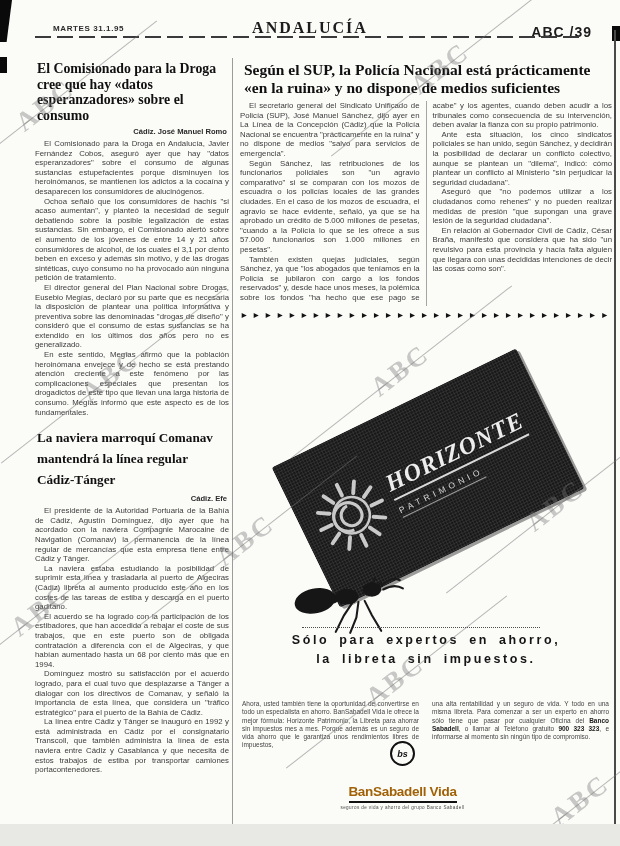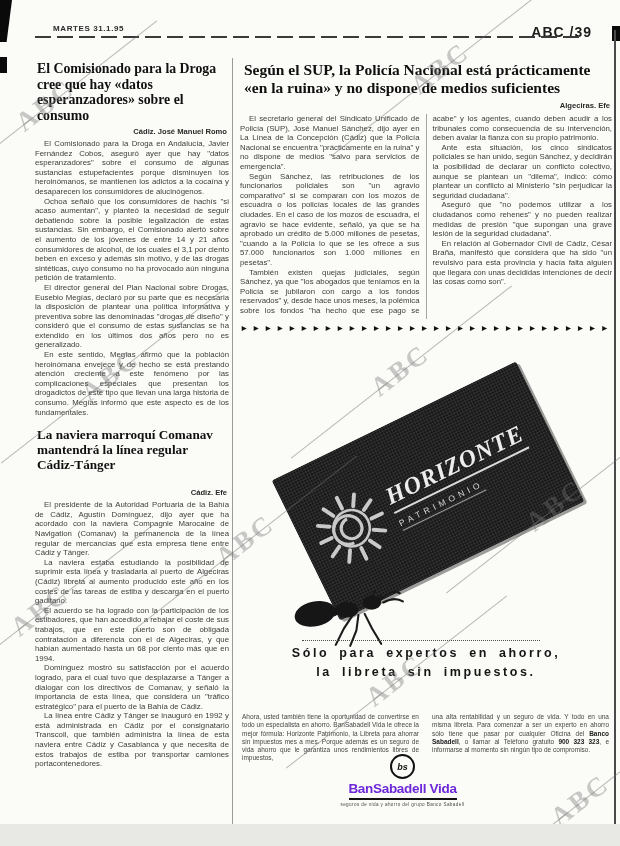--- a/index.html
+++ b/index.html
@@ -32,21 +32,21 @@
   .hdr-rule1{position:absolute;left:35px;right:35px;top:36px;height:2px;
     background:repeating-linear-gradient(90deg,#3a3a3a 0 16px,rgba(0,0,0,0) 16px 22px);}
   .cadiz-row{position:absolute;left:35px;right:35px;top:40px;display:flex;align-items:center;gap:9px;}
   .cadiz-row .rl{flex:1;border-top:1.6px solid #2f2f2f;}
   .cadiz-row .cz{font-size:11px;font-weight:bold;letter-spacing:.5px;}
   
   .left-col{position:absolute;left:35px;top:55px;width:194px;height:782px;overflow:hidden;}
   .right-sec{position:absolute;left:240px;top:55px;width:372px;height:782px;}
   .headline{font-family:"Liberation Serif",serif;font-weight:bold;text-align:left;color:#101010;}
   .h-drug{font-size:13.8px;line-height:15.5px;margin:6px 2px 0;}
-  .h-ferry{font-size:13.2px;line-height:15px;margin:10px 2px 16px;}
+  .h-ferry{font-size:13.2px;line-height:21px;margin:10px 2px 4px;}
   .h-police{font-size:15.5px;line-height:18px;margin:6px 4px 0;}
   .byline{font-size:7.6px;font-weight:bold;text-align:right;margin:4px 2px 3px;color:#2a2a2a;}
   .body-p{font-size:7.8px;line-height:9.6px;text-align:justify;margin:0;
     text-indent:9px;color:#3c3c3c;filter:blur(.22px);}
   .police-body{margin-top:4px;height:205px;overflow:hidden;
     column-count:2;column-gap:13px;column-rule:1px solid #a5a5a5;column-fill:auto;}
   .arrows{margin-top:4px;white-space:nowrap;overflow:hidden;font-size:8.5px;
     letter-spacing:3.6px;color:#141414;}
   
   .ad{position:relative;margin-top:8px;height:497px;}
@@ -69,37 +69,38 @@
     font-weight:bold;font-size:12.5px;letter-spacing:2.6px;word-spacing:4px;color:#151515;}
   .ad-caption .l2{margin-top:5px;}
   .ad-body{position:absolute;left:2px;top:372px;width:370px;display:flex;gap:13px;}
   .ad-col{width:177px;font-size:6.5px;line-height:8.3px;text-align:justify;
     color:#454545;filter:blur(.2px);}
   .ad-col b{color:#1a1a1a;}
   .ad-logo{position:absolute;left:100px;top:413px;width:125px;text-align:center;}
   .bs-circle{width:21px;height:21px;border:2.2px solid #111;border-radius:50%;
     margin:0 auto;display:flex;align-items:center;justify-content:center;
     font-weight:bold;font-size:9px;font-style:italic;color:#111;}
-  .bs-word{margin-top:2px;font-weight:bold;font-size:13.5px;letter-spacing:-.3px;color:#6d28d9;}
+  .bs-word{margin-top:18px;font-weight:bold;font-size:13.5px;letter-spacing:-.3px;color:#a16207;}
   .bs-lines{margin:2px auto 0;width:108px;border-top:2px solid #111;position:relative;}
   .bs-tag{margin-top:1.5px;font-size:4.6px;letter-spacing:.4px;color:#4a4a4a;filter:blur(.3px);}
 </style>
 </head>
 <body>
 
 <div class="page">
 
   <div class="spine-top"></div>
   <div class="spine-mark"></div>
   <div class="corner-tr"></div>
   <div class="bottom-dash"></div>
   <div class="edge-rule-right"></div>
   <div class="col-rule"></div>
 
   <div class="hdr-date">MARTES 31.1.95</div>
+  <div class="hdr-section">ANDALUCÍA</div>
   <div class="hdr-ref">ABC /39</div>
   <div class="hdr-rule1"></div>
 
   <div class="left-col">
     <div class="headline h-drug">El Comisionado para la Droga cree que hay «datos esperanzadores» sobre el consumo</div>
     <div class="byline">Cádiz. José Manuel Romo</div>
     <p class="body-p">El Comisionado para la Droga en Andalucía, Javier Fernández Cobos, aseguró ayer que hay "datos esperanzadores" sobre el consumo de algunas sustancias estupefacientes porque disminuyen los heroinómanos, se mantienen los adictos a la cocaína y desaparecen los consumidores de alucinógenos.</p>
     <p class="body-p">Ochoa señaló que los consumidores de hachís "si acaso aumentan", y planteó la necesidad de seguir debatiendo sobre la posible legalización de estas sustancias. Sin embargo, el Comisionado alertó sobre el aumento de los jóvenes de entre 14 y 21 años consumidores de alcohol, de los cuales el 3,1 por ciento beben en exceso y además sin motivo, y de las drogas sintéticas, cuyo consumo no ha provocado aún ninguna petición de tratamiento.</p>
     <p class="body-p">El director general del Plan Nacional sobre Drogas, Eusebio Megías, declaró por su parte que es necesaria la disposición de plantear una política informativa y preventiva sobre las denominadas "drogas de diseño" y consideró que el consumo de estas sustancias se ha extendido en los últimos dos años pero no es generalizado.</p>
     <p class="body-p">En este sentido, Megías afirmó que la población heroinómana envejece y de hecho se está prestando atención creciente a este fenómeno por las complicaciones especiales que presentan los drogadictos de este tipo que llevan una larga historia de consumo. Megías informó que este aspecto es de los fundamentales.</p>
@@ -108,21 +109,20 @@
     <div class="byline">Cádiz. Efe</div>
     <p class="body-p">El presidente de la Autoridad Portuaria de la Bahía de Cádiz, Agustín Domínguez, dijo ayer que ha acordado con la naviera Compagnie Marocaine de Navigation (Comanav) la permanencia de la línea regular de mercancías que esta empresa tiene entre Cádiz y Tánger.</p>
     <p class="body-p">La naviera estaba estudiando la posibilidad de suprimir esta línea y trasladarla al puerto de Algeciras (Cádiz) libreta al aumento producido este año en los costes de las tareas de estiba y descarga en el puerto gaditano.</p>
     <p class="body-p">El acuerdo se ha logrado con la participación de los estibadores, que han accedido a rebajar el coste de sus trabajos, que en este puerto son de obligada contratación a diferencia con el de Algeciras, y que habían aumentado hasta un 68 por ciento más que en 1994.</p>
     <p class="body-p">Domínguez mostró su satisfacción por el acuerdo logrado, para el cual tuvo que desplazarse a Tánger a dialogar con los directivos de Comanav, y señaló la importancia de esta línea, que considera un "tráfico estratégico" para el puerto de la Bahía de Cádiz.</p>
     <p class="body-p">La línea entre Cádiz y Tánger se inauguró en 1992 y está administrada en Cádiz por el consignatario Transcoll, que también administra la línea de esta naviera entre Cádiz y Casablanca y que necesita de estos trabajos de estiba por transportar camiones portacontenedores.</p>
   </div>
 
   <div class="right-sec">
     <div class="headline h-police">Según el SUP, la Policía Nacional está prácticamente «en la ruina» y no dispone de medios suficientes</div>
-    <div class="byline">Algeciras. Efe</div>
     <div class="police-body">
       <p class="body-p">El secretario general del Sindicato Unificado de Policía (SUP), José Manuel Sánchez, dijo ayer en La Línea de la Concepción (Cádiz) que la Policía Nacional se encuentra "prácticamente en la ruina" y no dispone de medios "salvo para servicios de emergencia".</p>
       <p class="body-p">Según Sánchez, las retribuciones de los funcionarios policiales son "un agravio comparativo" si se comparan con los mozos de escuadra o los policías locales de las grandes ciudades. En el caso de los mozos de escuadra, el agravio se hace evidente, señaló, ya que se ha aprobado un crédito de 5.000 millones de pesetas, "cuando a la Policía lo que se les ofrece a sus 57.000 funcionarios son 1.000 millones en pesetas".</p>
       <p class="body-p">También existen quejas judiciales, según Sánchez, ya que "los abogados que teníamos en la Policía se jubilaron con cargo a los fondos reservados" y, desde hace unos meses, la polémica sobre los fondos "ha hecho que ese pago se acabe" y los agentes, cuando deben acudir a los tribunales como consecuencia de su intervención, deben avalar la fianza con su propio patrimonio.</p>
       <p class="body-p">Ante esta situación, los cinco sindicatos policiales se han unido, según Sánchez, y decidirán la posibilidad de declarar un conflicto colectivo, aunque se plantean un "dilema", indicó: cómo plantear un conflicto al Ministerio "sin perjudicar la seguridad ciudadana".</p>
       <p class="body-p">Aseguró que "no podemos utilizar a los ciudadanos como rehenes" y no pueden realizar medidas de presión "que supongan una grave lesión de la seguridad ciudadana".</p>
       <p class="body-p">En relación al Gobernador Civil de Cádiz, César Braña, manifestó que considera que ha sido "un revulsivo para esta provincia y hacía falta alguien que llegara con unas decididas intenciones de decir las cosas como son".</p>
     </div>
     <div class="arrows">►►►►►►►►►►►►►►►►►►►►►►►►►►►►►►►►►</div>
 

